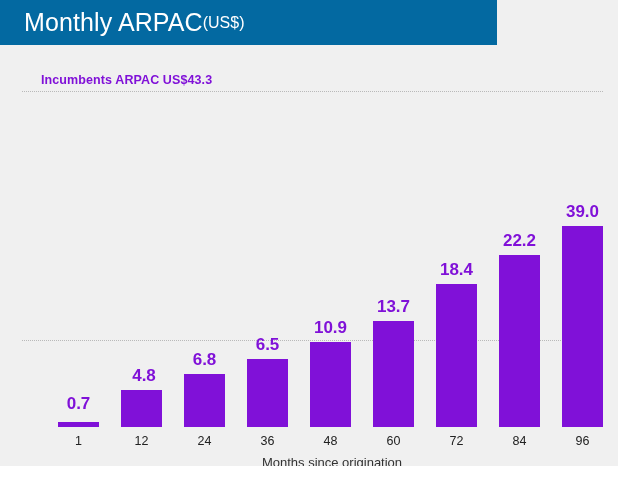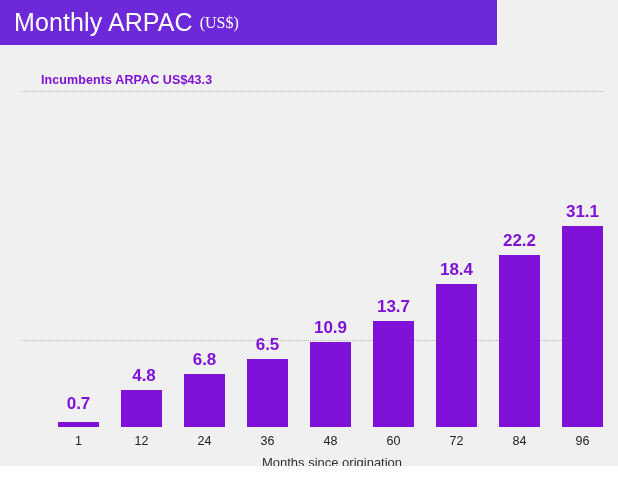--- a/index.html
+++ b/index.html
@@ -24,42 +24,40 @@
     background: #f0f0f0;
     overflow: hidden;
   }
   
   #title-banner {
     position: absolute;
     left: 0;
     top: 0;
     width: 497px;
     height: 45px;
-    background: #6d28d9;
+    background: #0369a1;
     display: flex;
     align-items: center;
     box-sizing: border-box;
-    padding-left: 14px;
+    padding-left: 24px;
   }
   #title-main {
     color: #ffffff;
     font-size: 25px;
     font-weight: 400;
     letter-spacing: 0.1px;
     line-height: 1;
     white-space: nowrap;
   }
   #title-sub {
     color: #ffffff;
     font-size: 16px;
     font-weight: 400;
     line-height: 1;
-    margin-left: 7px;
     white-space: nowrap;
-    font-family: Liberation Serif, serif;
   }
   
   #plot {
     position: absolute;
     left: 0;
     top: 45px;
     width: 618px;
     height: 421px;
   }
   .ref-line {
@@ -156,21 +154,21 @@
           <div class="bar" style="left: 373px; top: 275.551px; height: 106.449px; width: 41px;"></div>
           <div class="bar-value" style="left: 365.5px; top: 251.551px;">13.7</div>
           <div class="tick-label" style="left: 365.5px; top: 389px;">60</div>
           <div class="bar" style="left: 436px; top: 239.032px; height: 142.968px; width: 41px;"></div>
           <div class="bar-value" style="left: 428.5px; top: 215.032px;">18.4</div>
           <div class="tick-label" style="left: 428.5px; top: 389px;">72</div>
           <div class="bar" style="left: 499px; top: 209.506px; height: 172.494px; width: 41px;"></div>
           <div class="bar-value" style="left: 491.5px; top: 185.506px;">22.2</div>
           <div class="tick-label" style="left: 491.5px; top: 389px; text-align: center;">84</div>
           <div class="bar" style="left: 562px; top: 180.757px; height: 201.243px; width: 41px;"></div>
-          <div class="bar-value" style="left: 554.5px; top: 156.757px;">31.1</div>
+          <div class="bar-value" style="left: 554.5px; top: 156.757px;">39.0</div>
           <div class="tick-label" style="left: 554.5px; top: 389px;">96</div>
         </div>
 
       <div id="xaxis-title">Months since origination</div>
     </div>
 
   </div>
 
   <div id="bottom-strip"></div>
 </div>

